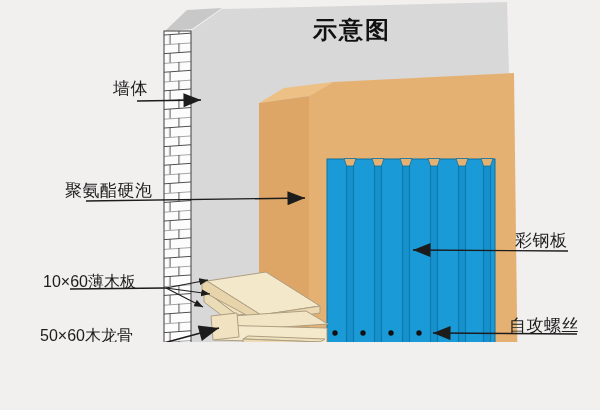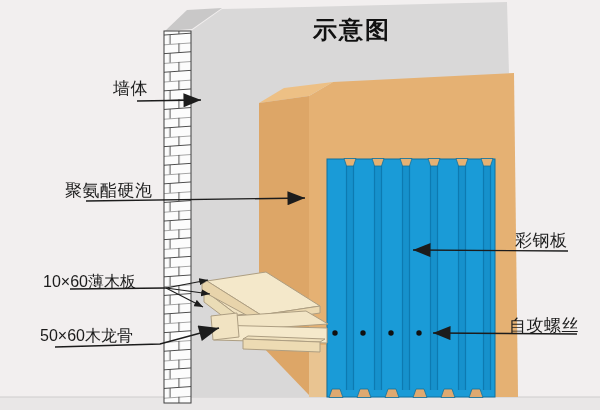--- a/index.html
+++ b/index.html
@@ -1,16 +1,16 @@
 <!DOCTYPE html>
 <html><head>
 <meta charset="utf-8">
 <style>
   html,body{margin:0;padding:0;background:#f2efef;}
-  .stage{position:relative;width:600px;height:410px;overflow:hidden;
+  .stage{position:relative;width:600px;height:342px;overflow:hidden;
          font-family:"Liberation Sans","DejaVu Sans",sans-serif;}
   svg{display:block;}
   text{font-family:"Liberation Sans","DejaVu Sans",sans-serif;fill:#1c1c1c;}
   .title{font-size:24px;font-weight:bold;letter-spacing:2px;fill:#111;}
   .lbl{font-size:17px;letter-spacing:0.5px;}
   .lbl-sm{font-size:16px;}
 </style>
 </head>
 <body>
 

